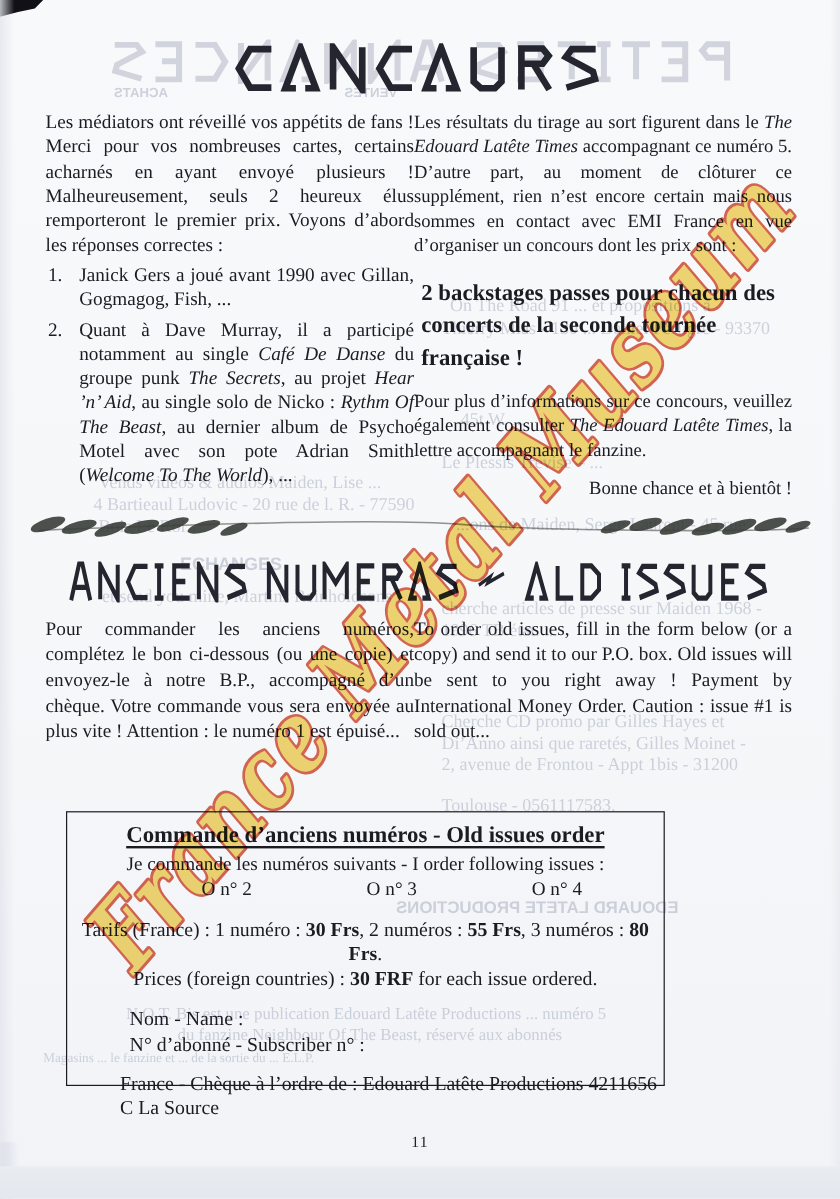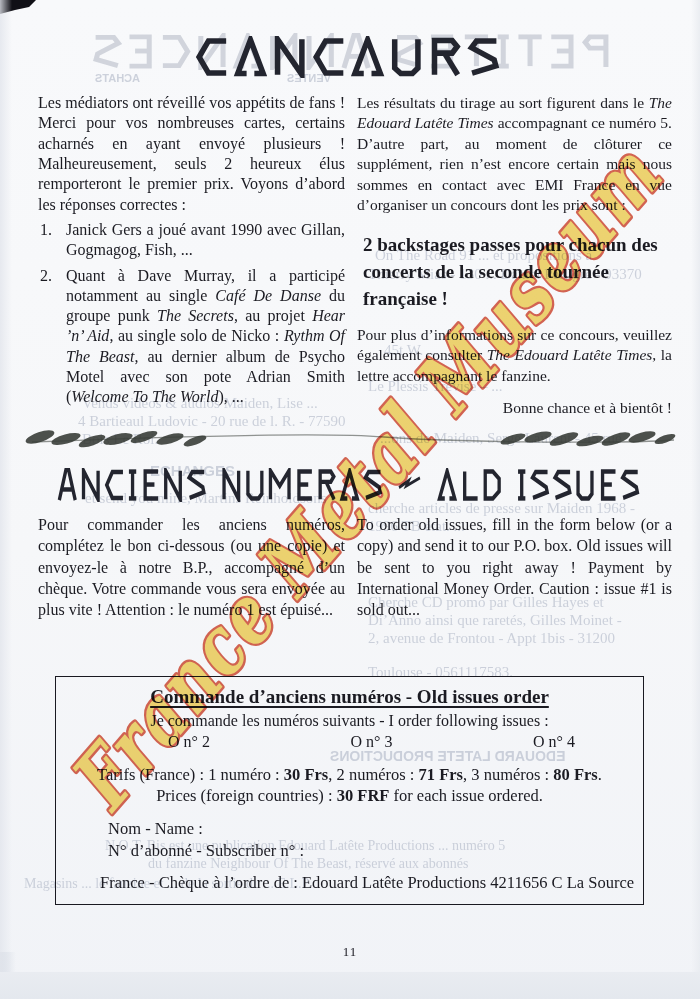--- a/index.html
+++ b/index.html
@@ -30,40 +30,40 @@
 
   
   #main{position:absolute;inset:0;z-index:2;}
   .maiden-title{color:#23252f;}
   #concours-title{position:absolute;left:0;top:36px;width:700px;height:42px;
     display:flex;justify-content:center;}
   #concours-title svg{height:42px;}
   #heading-old{position:absolute;left:56px;top:468px;width:588px;height:34px;}
   #heading-old svg{width:588px;height:34px;}
 
-  .cols{position:absolute;left:38px;width:637px;display:flex;gap:12px;}
+  .cols{position:absolute;left:38px;width:637px;display:flex;gap:0;}
   #cols-1{top:93px;}
   #cols-2{top:514px;}
   .col{font-size:16px;line-height:1.27;text-align:justify;}
   .col-l{width:307px;}
   .col-r{width:315px;}
   #cols-1 .col-r{font-size:15.5px;line-height:1.32;}
   .col p{margin:0;}
   .list-item{position:relative;padding-left:28px;margin-top:5px;}
   .list-num{position:absolute;left:2px;top:0;}
   .prize{margin-top:16px !important;font-weight:bold;font-size:19px;line-height:1.42;
     text-align:left;padding:0 6px;}
   .info-p{margin-top:12px !important;}
   .closing-p{margin-top:12px !important;text-align:right;}
   #cols-2 .col{line-height:1.33;}
 
   #divider{position:absolute;left:24px;top:422px;width:654px;height:38px;}
 
   
-  #order-box{position:absolute;left:55px;top:676px;width:589px;height:229px;
+  #order-box{position:absolute;left:55px;top:676px;width:499px;height:229px;
     border:1.5px solid #191921;background:transparent;box-sizing:border-box;}
   .ob-title{margin-top:9px;text-align:center;font-weight:bold;font-size:19px;
     text-decoration:underline;text-underline-offset:3px;text-decoration-thickness:1.5px;}
   .ob-sub{margin-top:4px;text-align:center;font-size:16px;}
   .ob-options{margin-top:3px;display:flex;justify-content:space-between;
     padding-left:112px;padding-right:68px;font-size:16px;}
   .ob-tariff{margin-top:14px;text-align:center;font-size:16.5px;}
   .ob-prices{margin-top:1px;text-align:center;font-size:16.5px;}
   .ob-field{margin-top:2px;padding-left:52px;font-size:16.5px;}
   .ob-field.first{margin-top:13px;}
@@ -151,21 +151,21 @@
     <div class="ghost-line" data-interactable="false" style="left: 380px; top: 430px; font-size: 15px;">...ons de Maiden, Serge Laurent - 45 rue</div>
     <div class="ghost-line" data-interactable="false" style="left: 368px; top: 500px; font-size: 15px;">cherche articles de presse sur Maiden 1968 -</div>
     <div class="ghost-line" data-interactable="false" style="left: 368px; top: 518px; font-size: 15px;">1996 TB état. ...</div>
     <div class="ghost-line" data-interactable="false" style="left: 368px; top: 594px; font-size: 15px;">Cherche CD promo par Gilles Hayes et</div>
     <div class="ghost-line" data-interactable="false" style="left: 368px; top: 612px; font-size: 15px;">Di’Anno ainsi que raretés, Gilles Moinet -</div>
     <div class="ghost-line" data-interactable="false" style="left: 368px; top: 630px; font-size: 15px;">2, avenue de Frontou - Appt 1bis - 31200</div>
     <div class="ghost-line" data-interactable="false" style="left: 368px; top: 648px; font-size: 15px; margin-top: 16px;">Toulouse - 0561117583.</div>
     <div class="ghost-line bold mirror" data-interactable="false" style="left: 330px; top: 748px; font-size: 14px;">EDOUARD LATETE PRODUCTIONS</div>
     <div class="ghost-line" data-interactable="false" style="left: 105px; top: 838px; font-size: 14px;">N.O.T. Bis est une publication Edouard Latête Productions ... numéro 5</div>
     <div class="ghost-line" data-interactable="false" style="left: 148px; top: 856px; font-size: 14px;">du fanzine Neighbour Of The Beast, réservé aux abonnés</div>
-    <div class="ghost-line" data-interactable="false" style="left: 24px; top: 876px; font-size: 14px;">Magasins ... le fanzine et ... de la sortie du ... E.L.P.</div>
+    <div class="ghost-line" data-interactable="false" style="left: 36px; top: 876px; font-size: 11px;">Magasins ... le fanzine et ... de la sortie du ... E.L.P.</div>
   </div>
 
 <div id="main" data-interactable="false">
 
   <div id="concours-title" class="maiden-title" data-interactable="false">
     <svg viewBox="0 0 568 76" preserveAspectRatio="xMidYMid meet">
         <g transform="translate(4,0)">
           <path d="M56 9 L24 9 L7 38 L24 67 L56 67" fill="none" stroke="currentColor" stroke-width="10" stroke-linejoin="miter" stroke-linecap="butt"></path>
         </g>
         <g transform="translate(74,0)">
@@ -329,21 +329,21 @@
   </div>
 
   <div id="order-box" data-interactable="false">
     <div class="ob-title" data-interactable="false">Commande d’anciens numéros - Old issues order</div>
     <div class="ob-sub" data-interactable="false">Je commande les numéros suivants - I order following issues :</div>
     <div class="ob-options" data-interactable="false">
       <span data-interactable="false">O  n° 2</span>
       <span data-interactable="false">O  n° 3</span>
       <span data-interactable="false">O  n° 4</span>
     </div>
-    <div class="ob-tariff" data-interactable="false"><span>Tarifs (France) : 1 numéro : </span><b>30 Frs</b><span>, 2 numéros : </span><b>71 Frs</b><span>, 3 numéros : </span><b>80 Frs</b><span>.</span></div>
+    <div class="ob-tariff" data-interactable="false"><span>Tarifs (France) : 1 numéro : </span><b>30 Frs</b><span>, 2 numéros : </span><b>55 Frs</b><span>, 3 numéros : </span><b>80 Frs</b><span>.</span></div>
     <div class="ob-prices" data-interactable="false"><span>Prices (foreign countries) : </span><b>30 FRF</b><span> for each issue ordered.</span></div>
     <div class="ob-field first" data-interactable="false">Nom - Name :</div>
     <div class="ob-field" data-interactable="false">N° d’abonné - Subscriber n° :</div>
     <div class="ob-payment" data-interactable="false">France - Chèque à l’ordre de : Edouard Latête Productions 4211656 C La Source</div>
   </div>
 
   <div id="page-number" data-interactable="false">11</div>
 </div>
 
 <svg id="watermark" width="700" height="999" viewBox="0 0 700 999" data-interactable="false">

